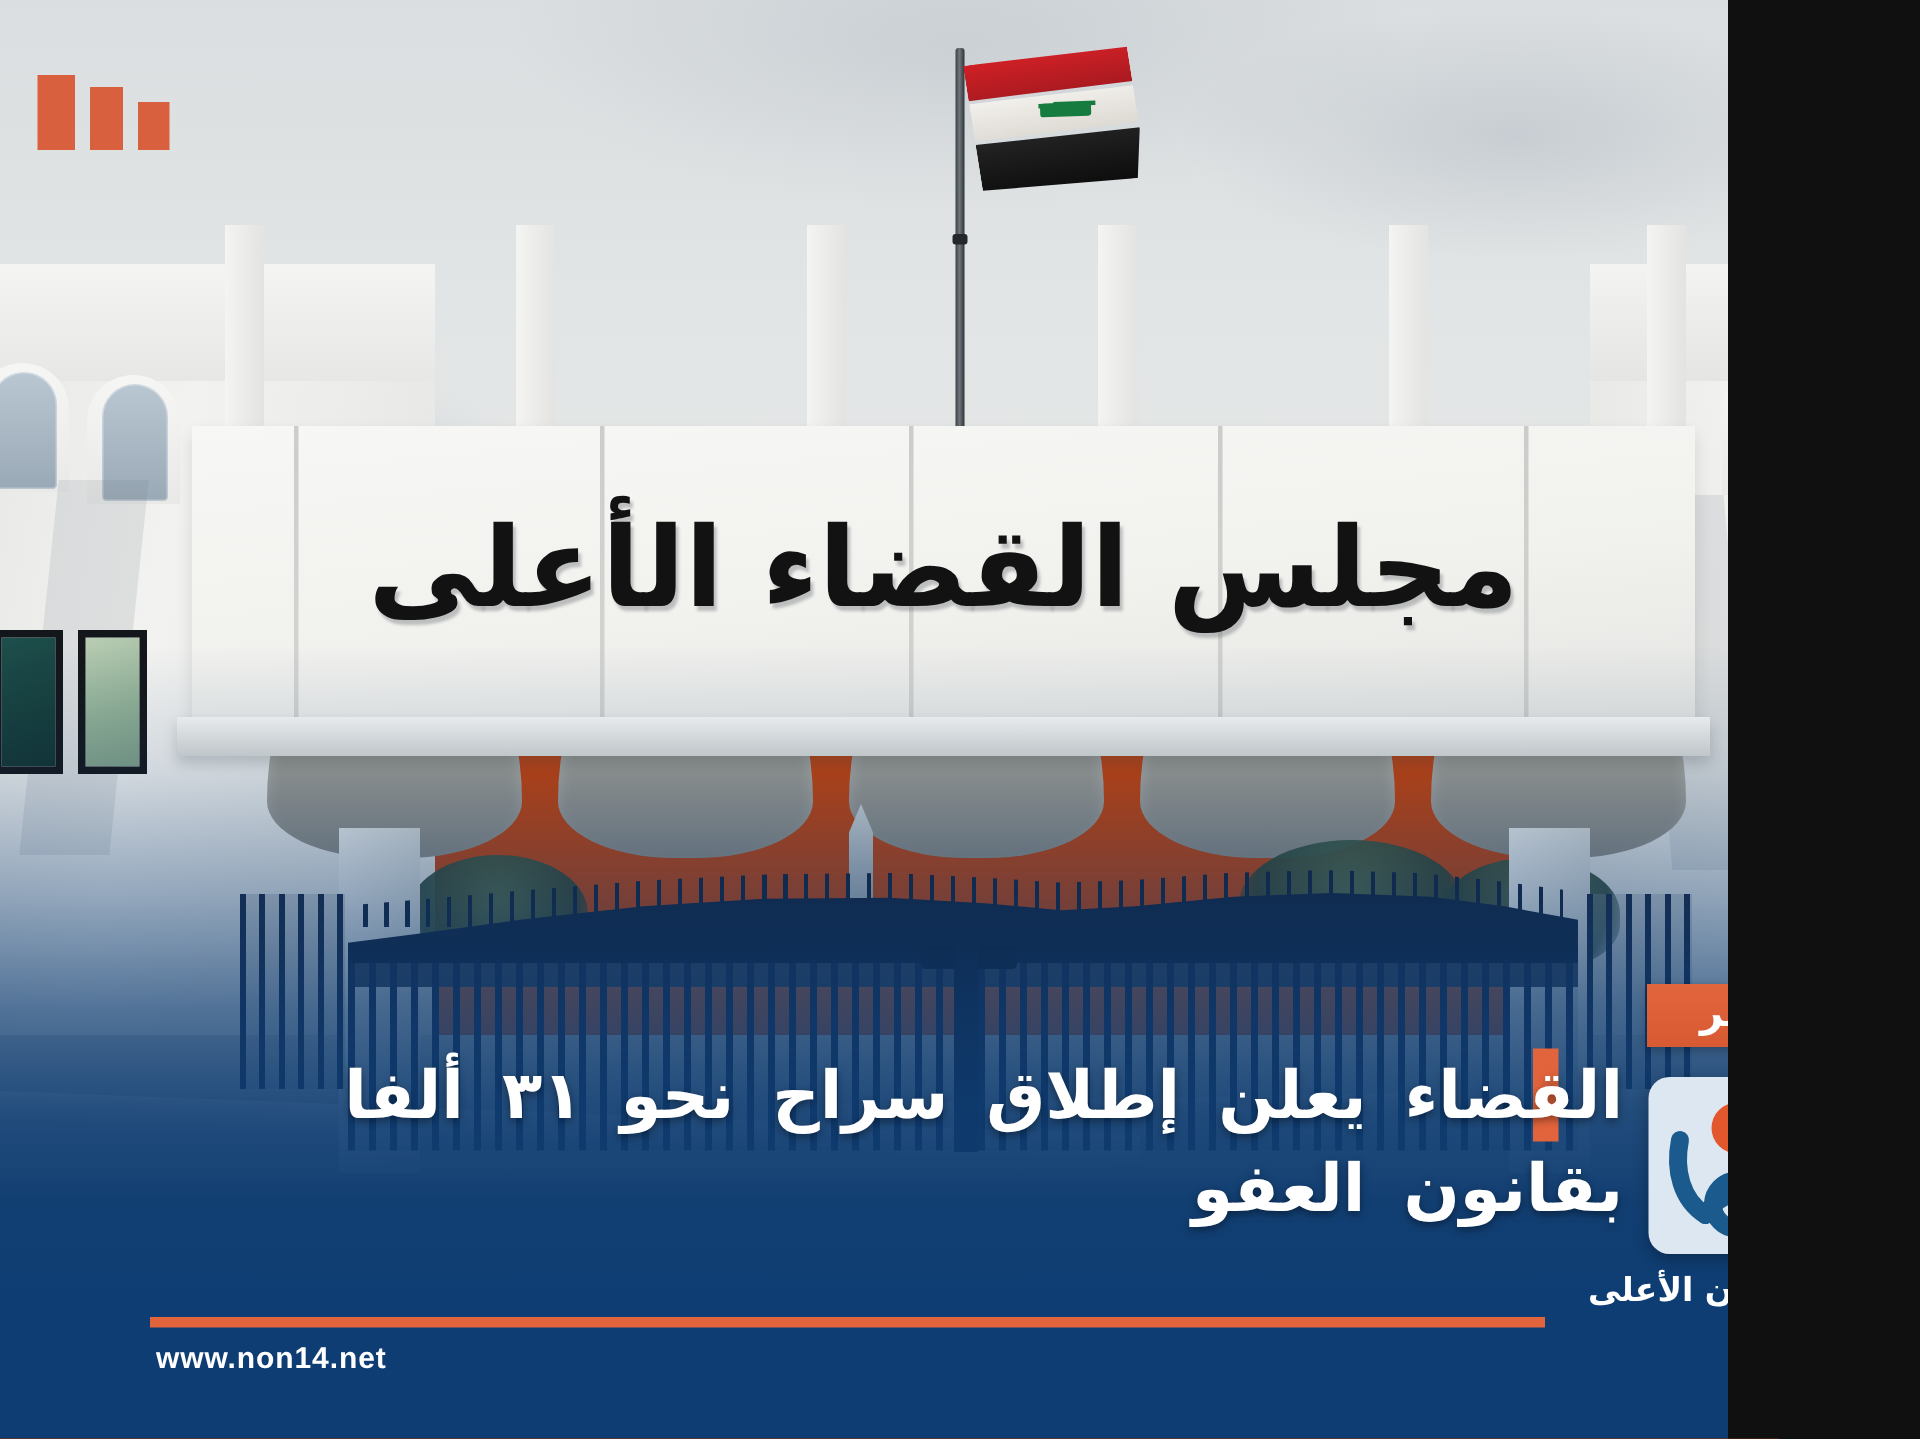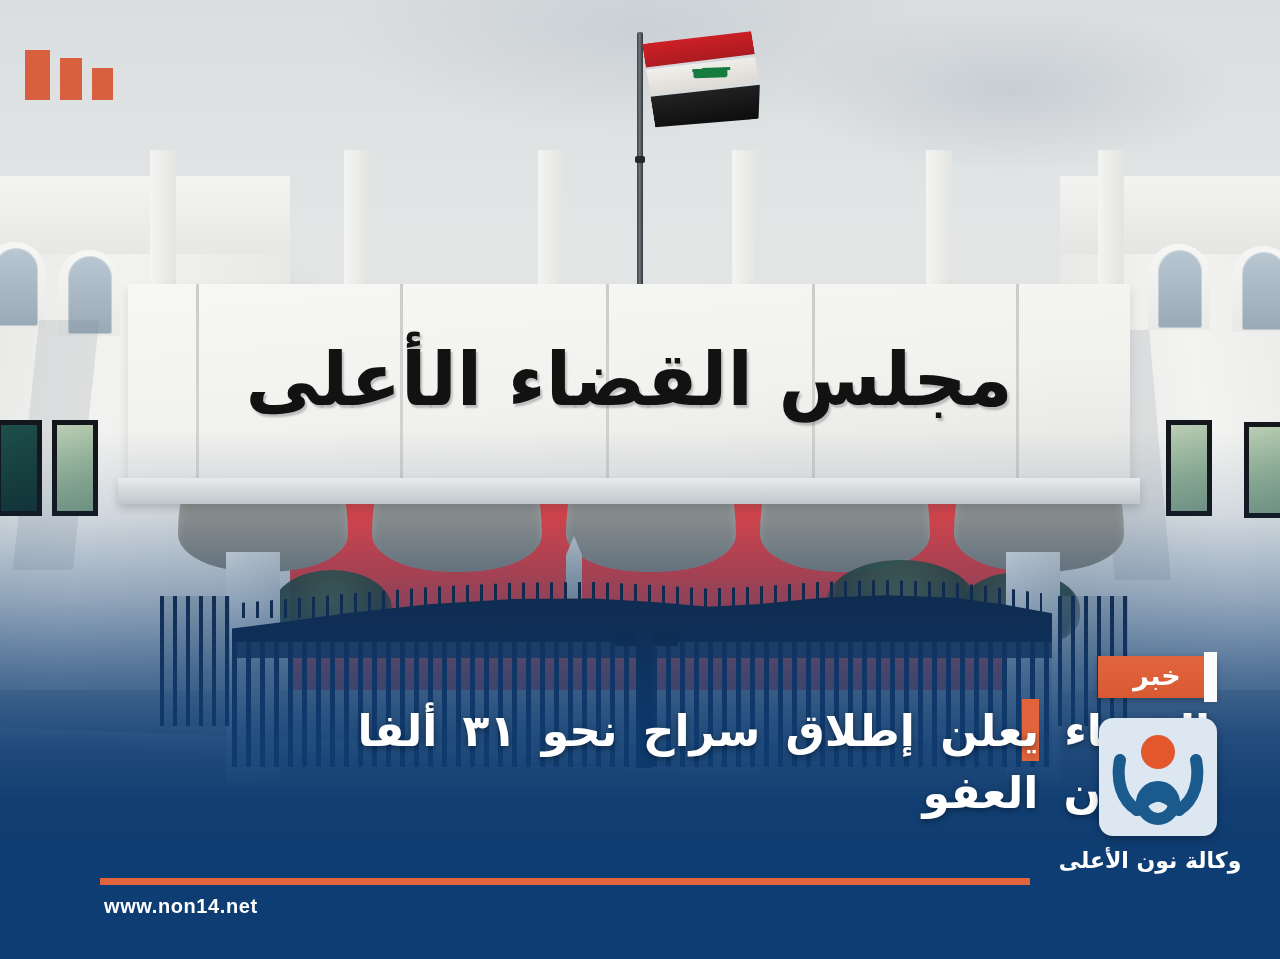--- a/index.html
+++ b/index.html
@@ -1,24 +1,24 @@
 <!DOCTYPE html>
 <html lang="ar"><head>
 <meta charset="utf-8">
 <title>non14 news card</title>
 <style>
   html,body{margin:0;padding:0;background:#101010;}
   *{box-sizing:border-box;}
 
   #card{
     position:relative;
-    width:1280px;height:959px;
+    width:1152px;height:959px;
     overflow:hidden;
     font-family:"DejaVu Sans","Liberation Sans",sans-serif;
-    background:#ef4444;
+    background:#c2410c;
     user-select:none;
   }
 
   
   .photo{position:absolute;inset:0;overflow:hidden;}
 
   
   .sky{
     position:absolute;left:0;top:0;width:1280px;height:460px;
     background:

